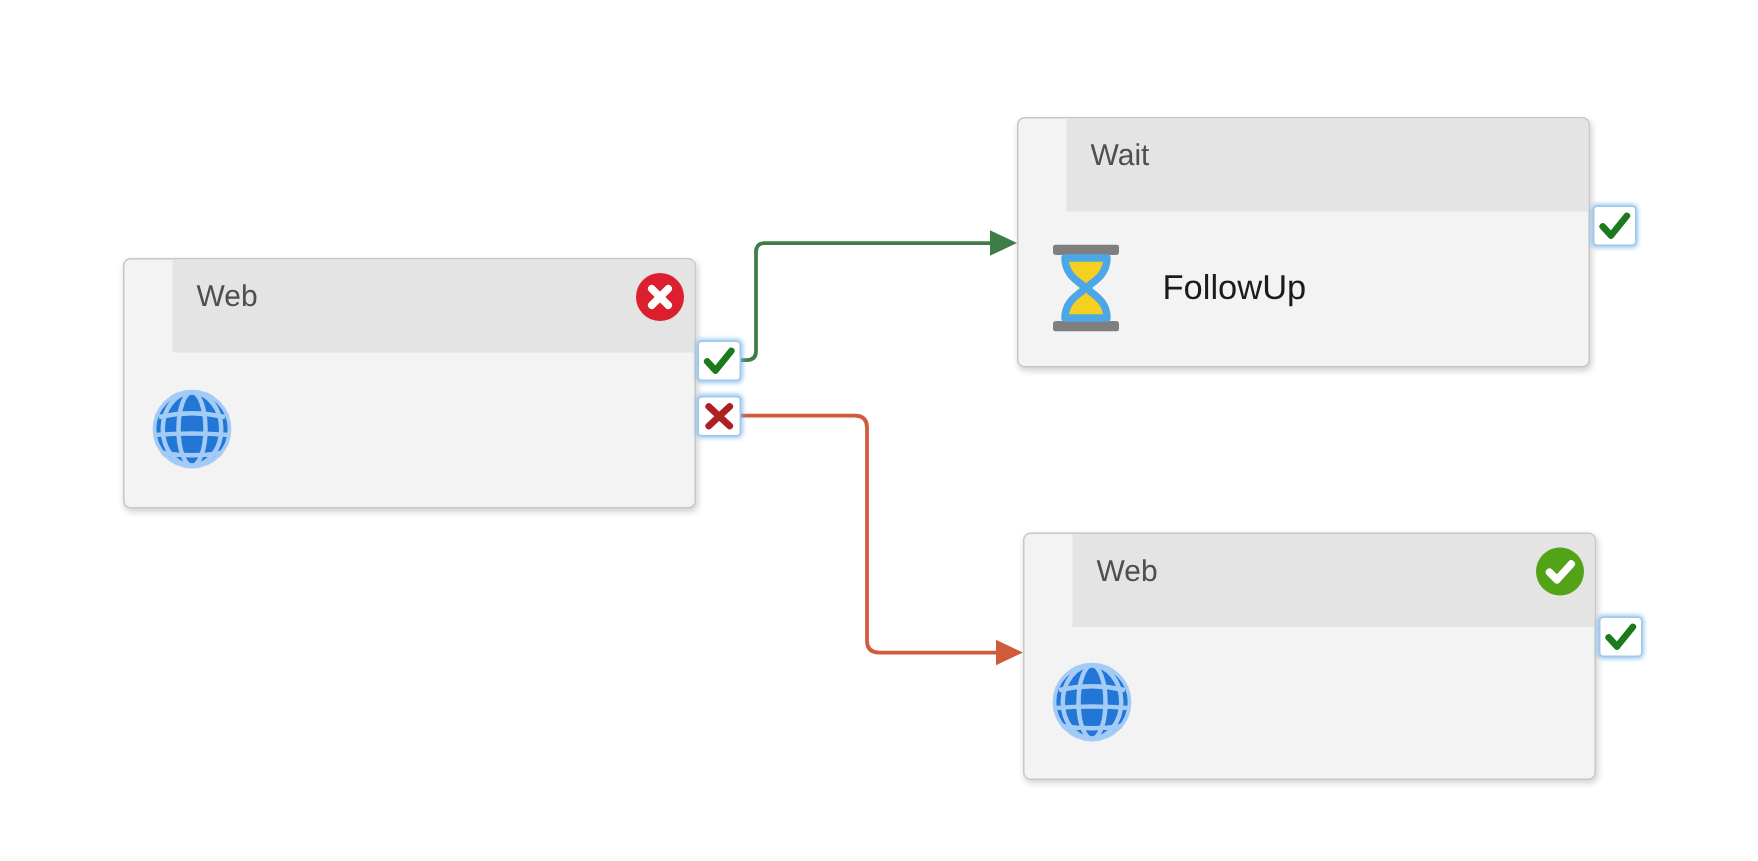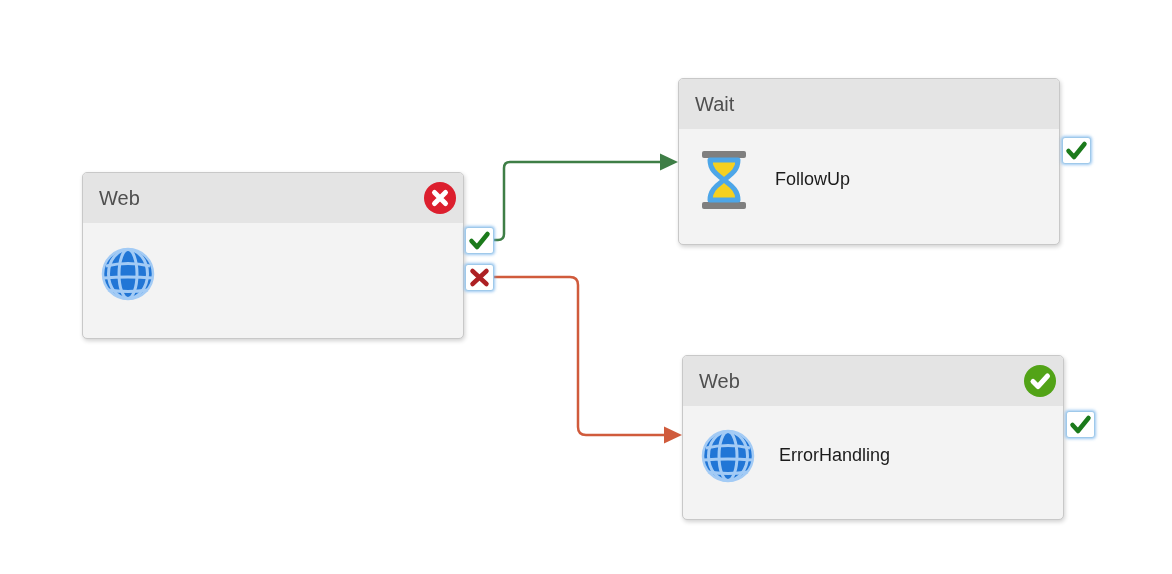--- a/index.html
+++ b/index.html
@@ -7,35 +7,35 @@
     position:relative;width:1172px;height:574px;background:#fff;overflow:hidden;
     font-family:"Liberation Sans","DejaVu Sans",sans-serif;
   }
   .node{
     position:absolute;border:1px solid var(--node-border);border-radius:5px;
     background:var(--node-body-bg);box-shadow:1px 2px 4px rgba(0,0,0,.18);
     z-index:1;overflow:hidden;
   }
   .node-header{
     height:50px;background:var(--node-header-bg);display:flex;align-items:center;
-    padding:0 8px 0 16px;position:relative;
+    padding:0 8px 12px 16px;position:relative;margin-left:32px;
   }
   .node-type{
     font-size:20px;color:var(--header-text);flex:1;
     white-space:nowrap;overflow:hidden;
   }
   .status-badge{
     width:34px;height:34px;display:block;position:absolute;top:8px;right:6px;
   }
   .node-body{
     display:flex;align-items:center;padding:0 0 14px 17px;
     height:calc(100% - 50px);box-sizing:border-box;
   }
   .node-icon{width:56px;height:56px;display:flex;align-items:center;justify-content:center;flex:0 0 auto;}
-  .node-label{font-size:18px;color:var(--label-text);margin-left:23px;white-space:nowrap;}
+  .node-label{font-size:23px;color:var(--label-text);margin-left:23px;white-space:nowrap;}
   .edges{position:absolute;left:0;top:0;z-index:2;pointer-events:none;}
   .edges path,.edges polygon{pointer-events:stroke;}
   .port{
     position:absolute;width:29px;height:27px;background:#fff;border:1px solid var(--port-border-blue);
     border-radius:3px;box-shadow:0 0 3px 1px rgba(120,180,235,.75);
     display:flex;align-items:center;justify-content:center;z-index:3;box-sizing:border-box;
   }
   .stroke-port-check{stroke:var(--port-check-green);}
   .stroke-port-cross{stroke:var(--port-cross-red);}
   .fill-badge-red{fill:var(--status-failed-red);}
@@ -104,21 +104,20 @@
       <span class="node-icon">
         <svg width="56" height="56" viewBox="0 0 56 56">
           <circle class="fill-globe stroke-globe-grid" cx="28" cy="28" r="25" stroke-width="2.5"></circle>
           <ellipse class="stroke-globe-grid" cx="28" cy="28" rx="9" ry="24.5" fill="none" stroke-width="3"></ellipse>
           <ellipse class="stroke-globe-grid" cx="28" cy="28" rx="19.5" ry="24.5" fill="none" stroke-width="3"></ellipse>
           <path class="stroke-globe-grid" d="M6 20 Q28 15 50 20" fill="none" stroke-width="3"></path>
           <path class="stroke-globe-grid" d="M3.5 32 Q28 30 52.5 32" fill="none" stroke-width="3"></path>
           <path class="stroke-globe-grid" d="M8 44 Q28 47 48 44" fill="none" stroke-width="3"></path>
         </svg>
       </span>
-      <span class="node-label">ErrorHandling</span>
     </div>
   </div>
 
   <svg class="edges" width="1172" height="574" viewBox="0 0 1172 574">
     <g>
       <path class="edge-success" d="M494 240 L498 240 Q504 240 504 234 L504 168 Q504 162 510 162 L660 162" fill="none" stroke-width="2.5"></path>
       <polygon class="edge-success-arrow" points="660,153.5 678,162 660,170.5"></polygon>
     </g>
     <g>
       <path class="edge-failure" d="M494 277 L570 277 Q578 277 578 285 L578 427 Q578 435 586 435 L664 435" fill="none" stroke-width="2.5"></path>

